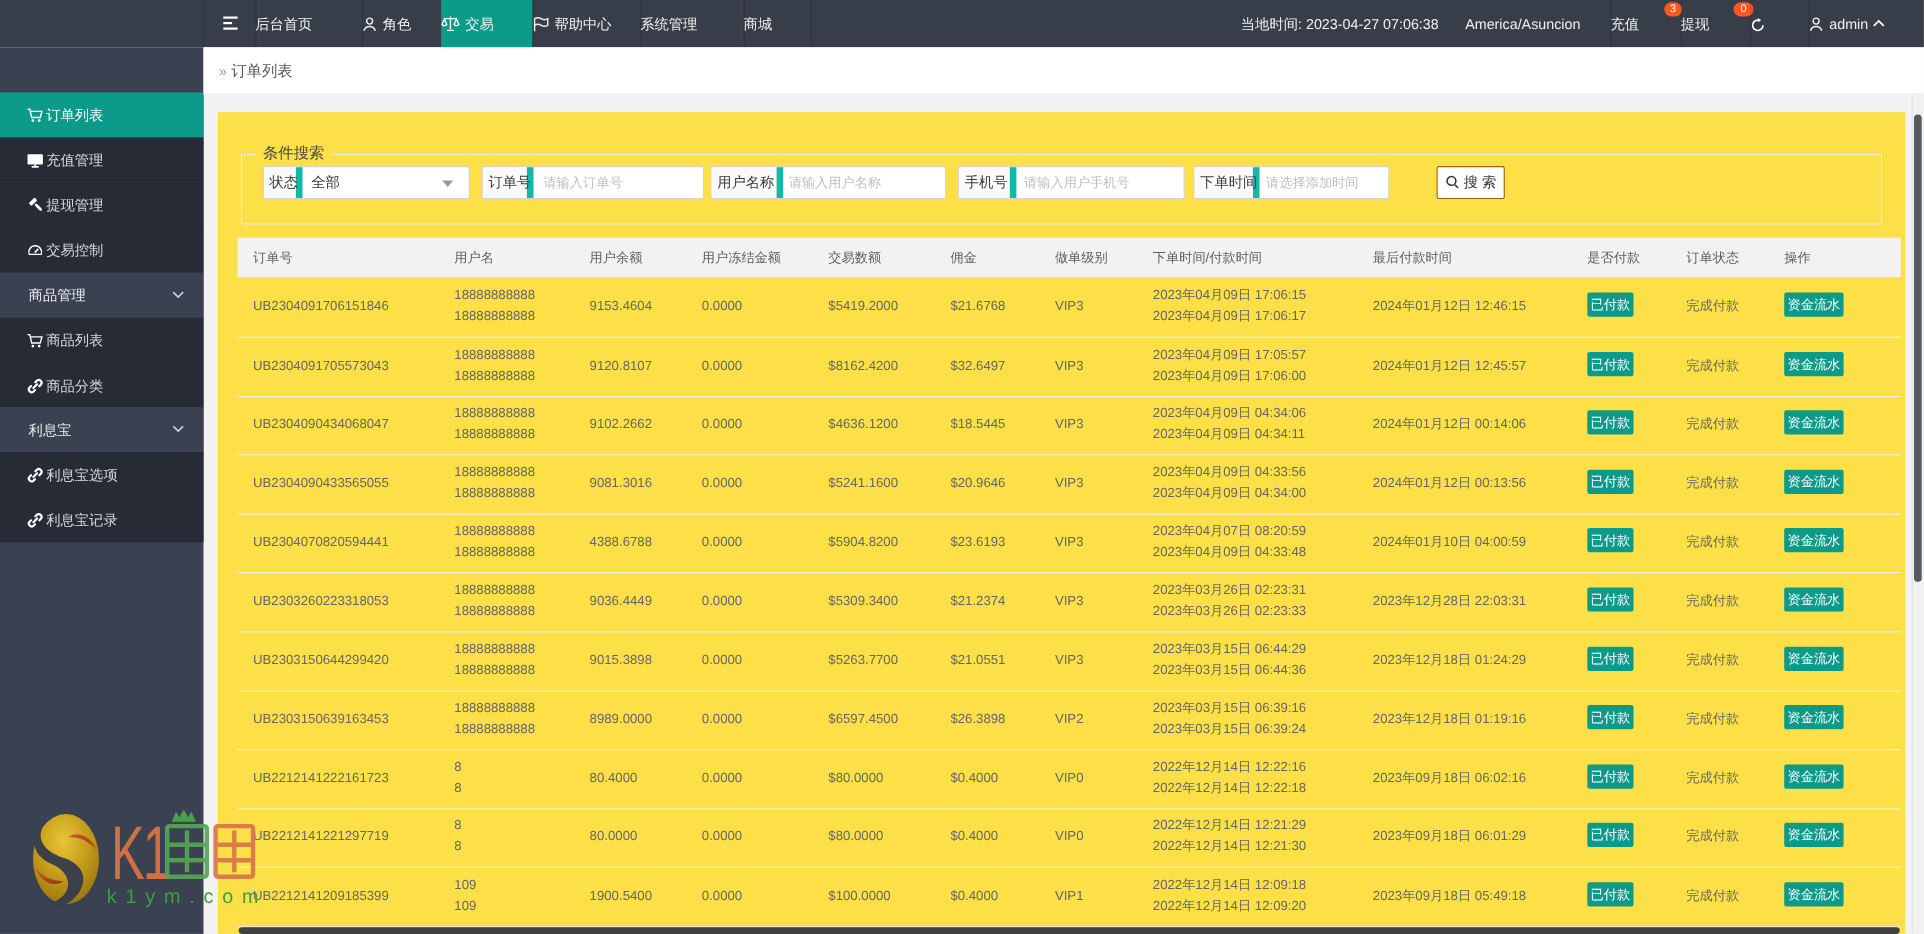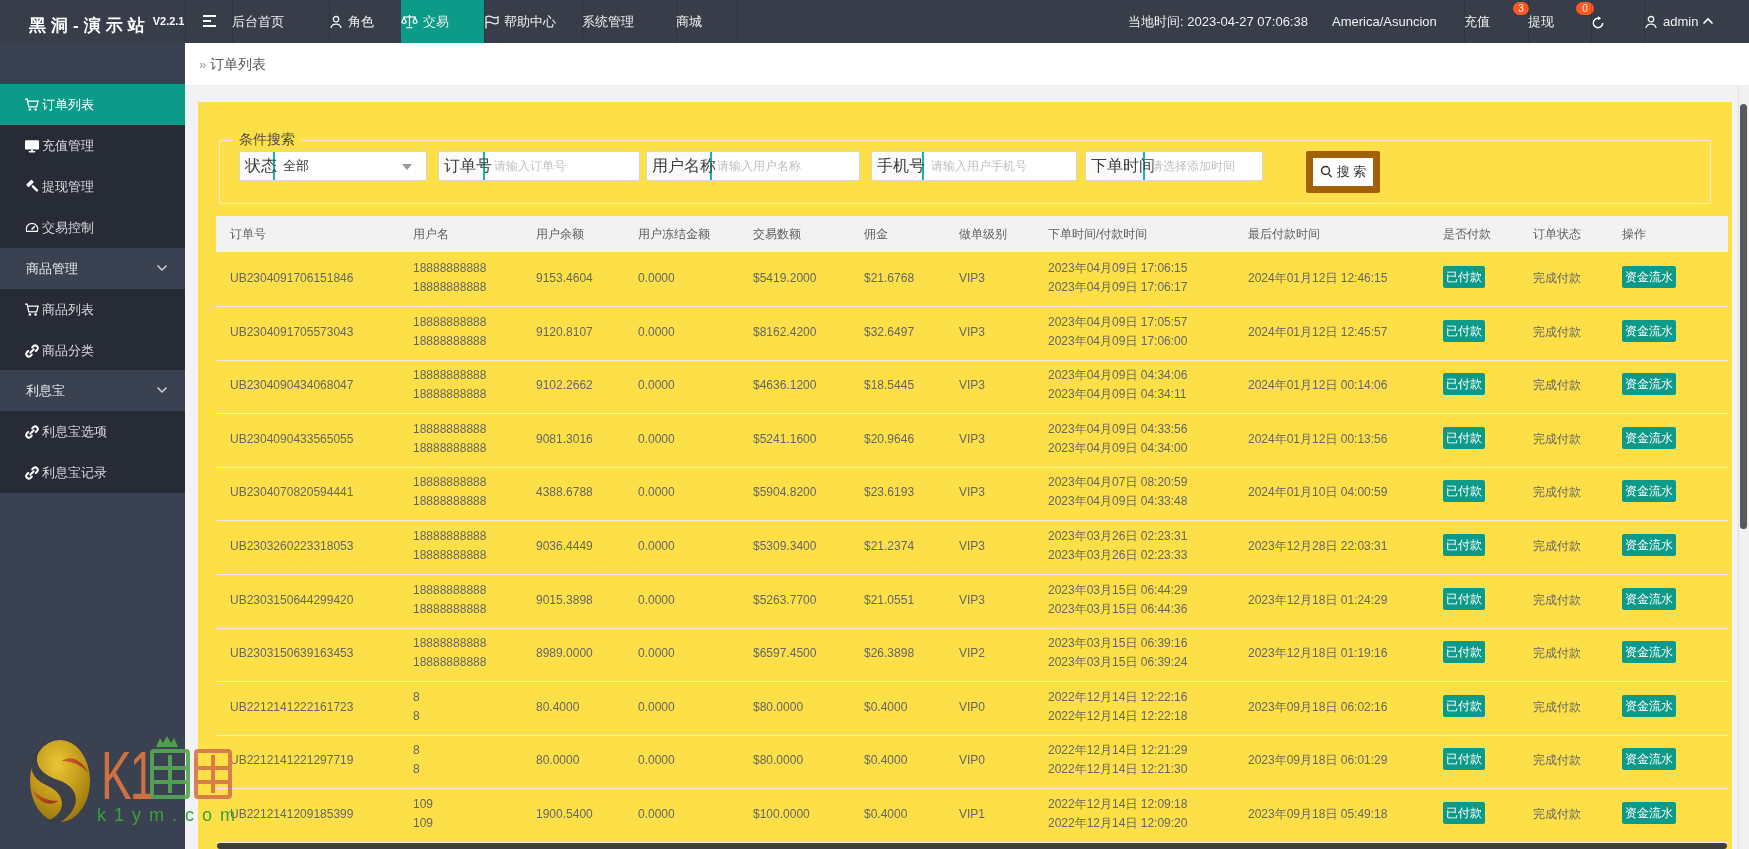--- a/index.html
+++ b/index.html
@@ -29,24 +29,24 @@
 .shead .txt{left:26px}
 .sicon{position:absolute;left:24px;top:13px;width:16px;height:16px}
 .schev{position:absolute;left:156px;top:16px}
 
 #crumb{left:185px;top:43px;width:1564px;height:42px;background:#fff;border-bottom:1px solid #ececec;line-height:42px;font-size:14px;color:#575757}
 #card{left:198px;top:102px;width:1534px;height:747px;background:#fde047}
 
 #fs{left:21px;top:29px;width:1490px;height:71px;border:1px solid #e8e8e8;border-radius:2px;padding:0;margin:0}
 #fs legend{margin-left:13px;padding:0 6px;font-size:14px;color:#4a4a4a}
 .grp{position:absolute;top:49px;height:28px;border:1px solid #d4d4d4;border-radius:2px;background:#fff}
-.grp .lb{position:absolute;left:0;top:0;bottom:0;background:#fafafa;border-right:2px solid #14b8a6;font-size:16px;color:#3d3d3d;text-align:left;line-height:28px;padding:0 5px;white-space:nowrap}
+.grp .lb{position:absolute;left:0;top:0;bottom:0;background:#fafafa;border-right:6px solid #14b8a6;font-size:13px;color:#3d3d3d;text-align:left;line-height:28px;padding:0 5px;white-space:nowrap}
 .grp .ph{position:absolute;top:0;bottom:0;font-size:12px;color:#bfbfbf;line-height:28px;white-space:nowrap}
 .grp .vv{position:absolute;top:0;bottom:0;font-size:13px;color:#333;line-height:28px;white-space:nowrap}
-#searchbtn{position:absolute;left:1108px;top:49px;width:60px;height:28px;border:7px solid #a16207;border-radius:2px;background:#fff;font-size:13px;color:#333;line-height:28px;text-align:center}
+#searchbtn{position:absolute;left:1108px;top:49px;width:60px;height:28px;border:1px solid #a16207;border-radius:2px;background:#fff;font-size:13px;color:#333;line-height:28px;text-align:center}
 
 #thead{left:18px;top:114px;width:1512px;height:36px;background:#f2f2f2}
 .th{position:absolute;top:0;height:36px;line-height:36px;font-size:12px;color:#5e5e5e;padding-left:14px;white-space:nowrap}
 .row{position:absolute;left:18px;width:1512px;height:54px;border-bottom:1px solid #eee}
 .td{position:absolute;top:0;height:53px;font-size:12px;color:#666;padding-left:14px;white-space:nowrap}
 .td .l1{position:absolute;top:7px;line-height:19px}
 .td .l2{position:absolute;top:26px;line-height:19px}
 .td .c1{position:absolute;top:0;height:53px;line-height:53px}
 .btn{display:inline-block;background:#0e9a88;color:#fff;font-size:12px;height:22px;line-height:22px;border-radius:2px;text-align:center;margin-top:14px}
 
@@ -54,21 +54,20 @@
 #vthumb{left:1740px;top:104px;width:7px;height:425px;background:#555a5e;border-radius:4px}
 #hthumb{left:217px;top:843px;width:1510px;height:6px;background:#3f3f3f;border-radius:3px}
 </style>
 </head>
 <body>
 <div id="app">
 
   <div class="abs" style="left:185px;top:85px;width:1564px;height:764px;background:#f2f2f2"></div>
 
   <div class="abs" id="topbar"></div>
-  <div class="abs" id="logo"><b>黑洞-演示站</b><sup>V2.2.1</sup></div>
   <div class="abs" id="burger">
       <i style="top:0"></i>
       <i style="top:5px;width:8px"></i>
       <i style="top:10px"></i>
     </div>
   <div class="abs tsep" style="left:185px"></div>
   <div class="abs tsep" style="left:232px"></div>
   <div class="abs titem" style="left:232px;width:97px">后台首页</div>
   <div class="abs tsep" style="left:329px"></div>
   <div class="abs titem" style="left:329px;width:72px"><svg width="14" height="14" viewBox="0 0 14 14" class="ticon">

